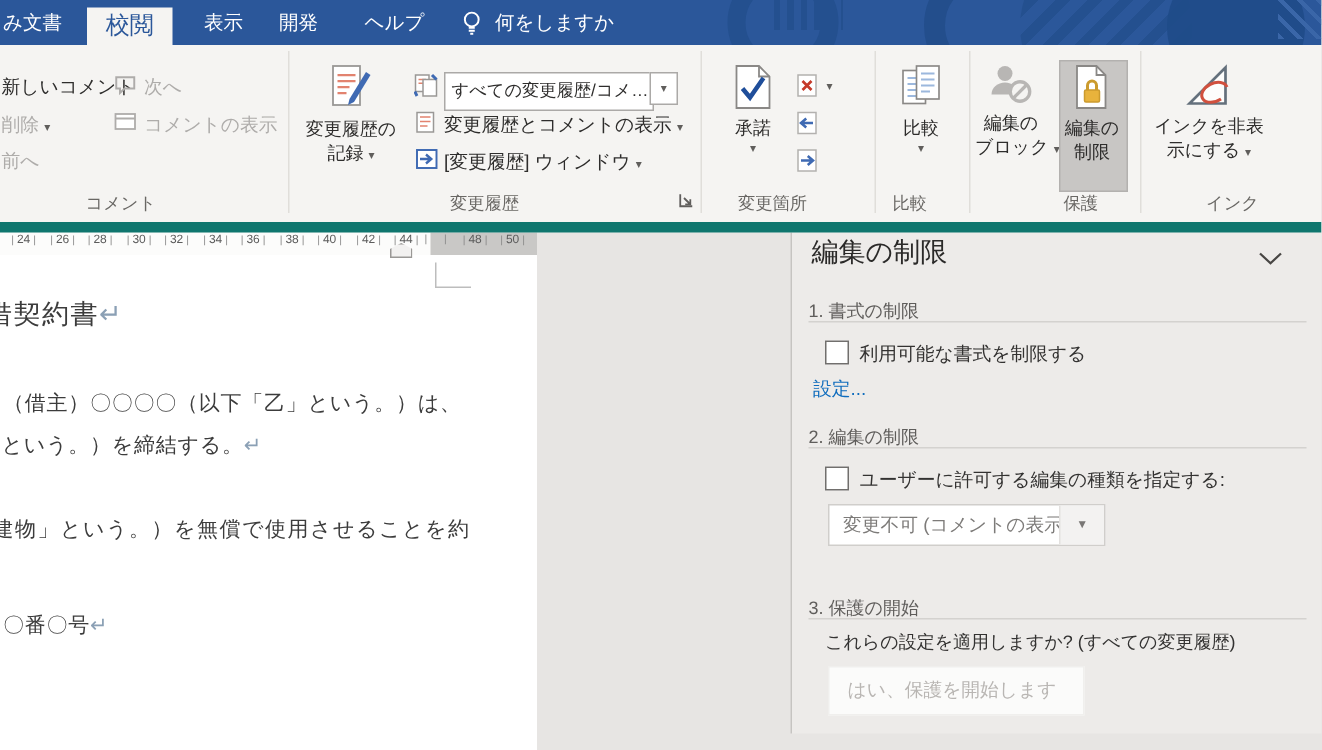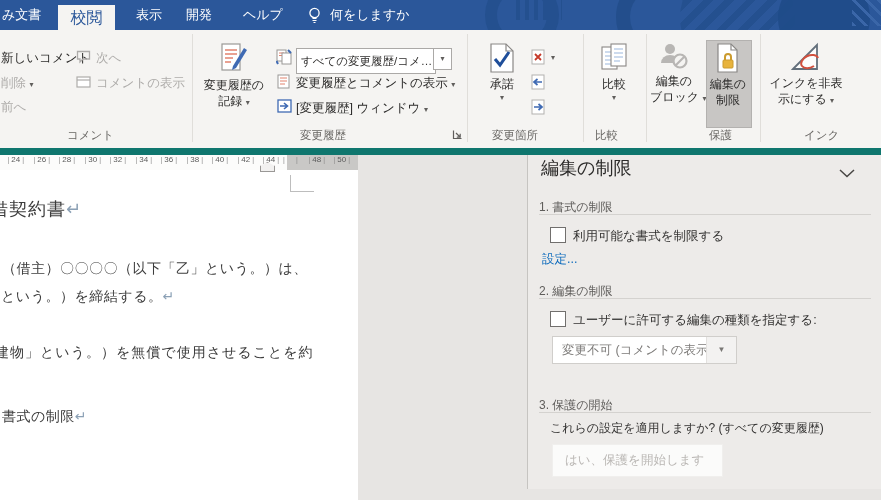--- a/index.html
+++ b/index.html
@@ -101,21 +101,21 @@
   <span class="rtxt rgrey" style="left:96px;top:20px">次へ</span>
 
   <span class="abs" style="left:76px;top:45px">
     <svg width="16" height="13" viewBox="0 0 16 13">
       <rect x="1" y="1" width="13" height="10" fill="#fff" stroke="#aeacaa" stroke-width="1.2"></rect>
       <path d="M1 4 h13" stroke="#aeacaa" stroke-width="1.2"></path>
     </svg>
   </span>
   <span class="rtxt rgrey" style="left:96px;top:45px">コメントの表示</span>
 
-  <span class="glabel" style="left:67px">コメント</span>
+  <span class="glabel" style="left:57px">コメント</span>
   <div class="gsep" style="left:192px"></div>
 
   <div class="bigbtn" style="left:200px;top:12px;width:68px">
     <span>
       <svg width="27" height="32" viewBox="0 0 27 32">
         <rect x="1" y="2" width="18" height="26" fill="#fff" stroke="#9a9896" stroke-width="1.2"></rect>
         <path d="M4 8 h12 M4 12 h12 M4 16 h8 M4 20 h6" stroke="#e2836f" stroke-width="1.5"></path>
         <path d="M12 24 L23 6 l3 2 L15 26 l-4 2 z" fill="#3f6ab3"></path>
       </svg>
     </span>
@@ -286,21 +286,21 @@
 
   <span class="doctext" style="left:-10px;top:49px;font-size:18px;letter-spacing:1px">
     <span>借契約書</span><span class="retmark">↵</span>
   </span>
   <span class="doctext" style="left:2px;top:112px;font-size:14px;letter-spacing:0.5px">（借主）〇〇〇〇（以下「乙」という。）は、</span>
   <span class="doctext" style="left:1px;top:140px;font-size:14px;letter-spacing:0.5px">
     <span>という。）を締結する。</span><span class="retmark">↵</span>
   </span>
   <span class="doctext" style="left:-5px;top:196px;font-size:14px;letter-spacing:1px">建物」という。）を無償で使用させることを約</span>
   <span class="doctext" style="left:2px;top:260px;font-size:14px;letter-spacing:0.5px">
-    <span>書式の制限</span><span class="retmark">↵</span>
+    <span>〇番〇号</span><span class="retmark">↵</span>
   </span>
 
   <div class="pane">
     <div class="pane-title">編集の制限</div>
     <span class="abs" style="left:311px;top:16px">
       <svg width="16" height="9" viewBox="0 0 16 9">
         <path d="M1 1 L8 7.5 L15 1" fill="none" stroke="#484644" stroke-width="1.5"></path>
       </svg>
     </span>
 

